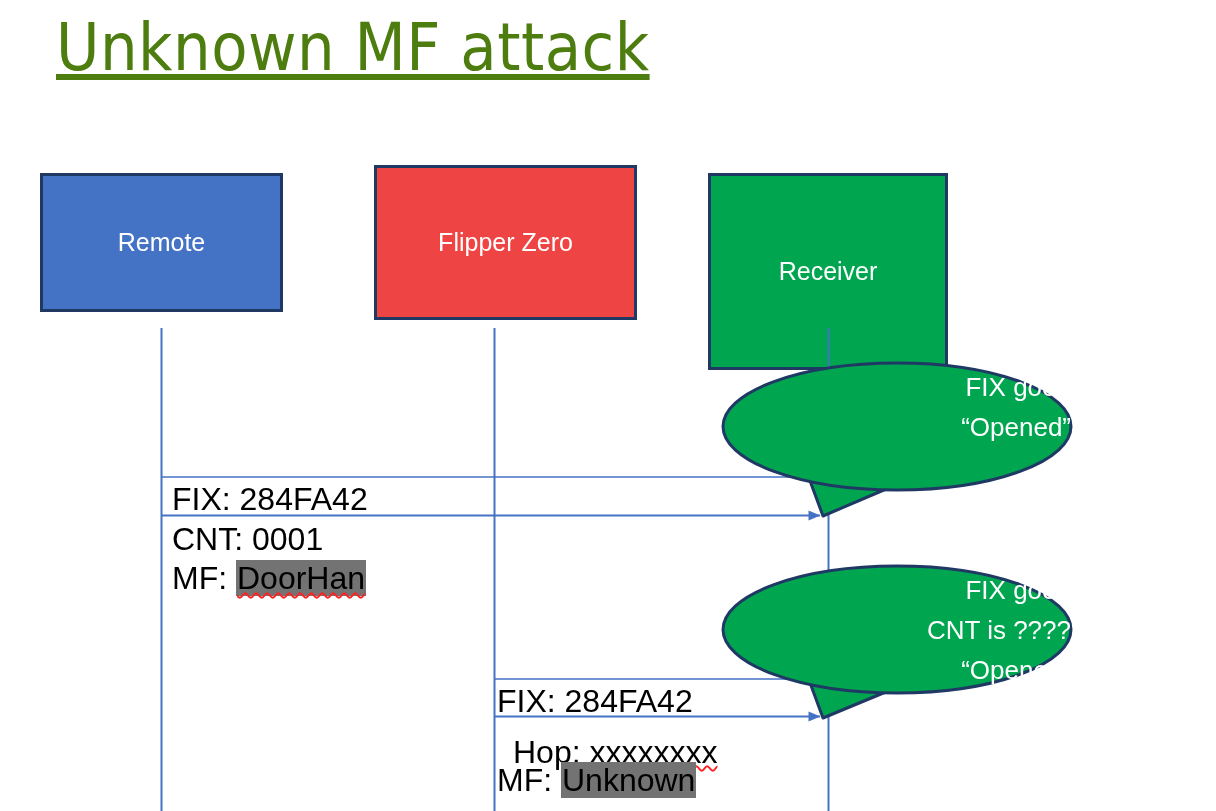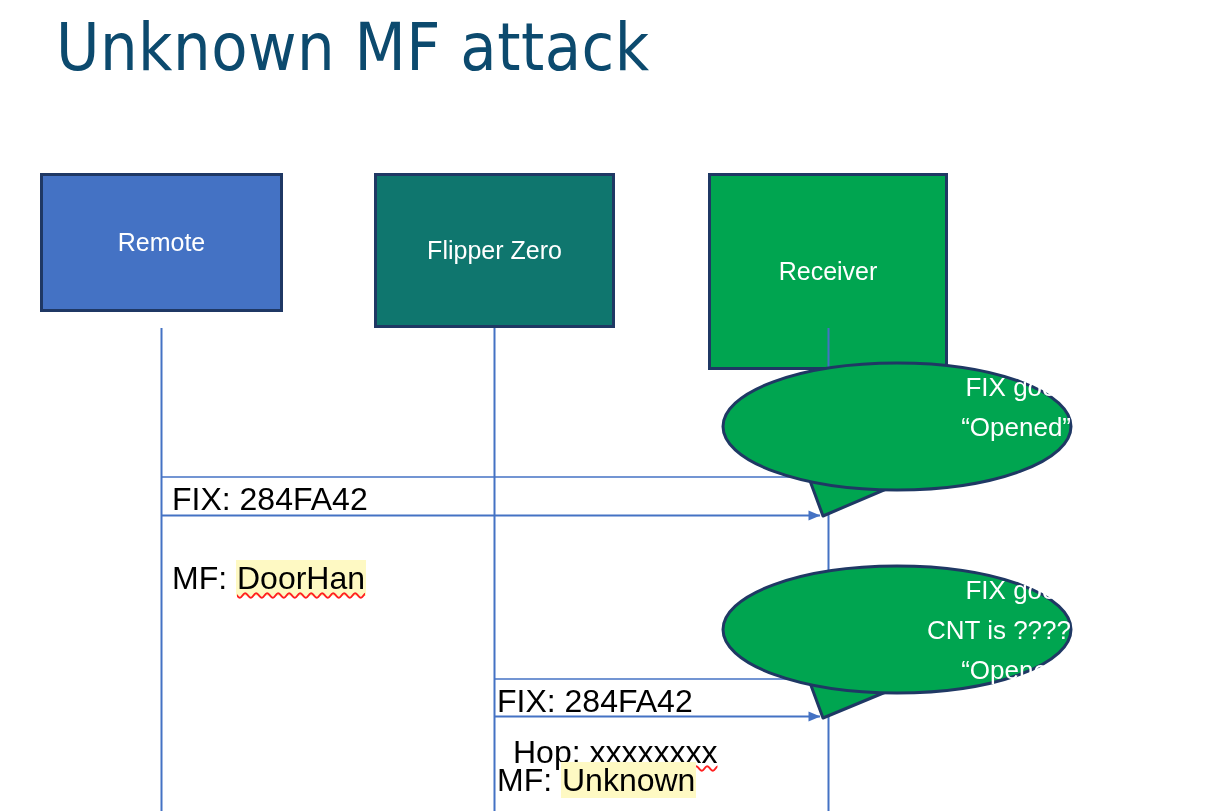--- a/index.html
+++ b/index.html
@@ -20,45 +20,46 @@
 
   
   #title {
     position: absolute;
     left: 56px;
     top: 8px;
     font-family: "DejaVu Sans Condensed", "Liberation Sans", sans-serif;
     font-size: 66px;
     font-weight: 300;
     letter-spacing: 0.5px;
-    color: #0c4a6e;
+    color: #4d7c0f;
     white-space: nowrap;
     line-height: 1.2;
+    text-decoration: underline;
   }
 
   
   .actor-box {
     position: absolute;
     border: 3px solid #1F3864;
     box-sizing: border-box;
     display: flex;
     align-items: center;
     justify-content: center;
     color: #ffffff;
     font-size: 25px;
     font-weight: 400;
     font-family: "Liberation Sans", sans-serif;
   }
   #box-remote {
     left: 40px;  top: 173px;  width: 243px;  height: 139px;
     background: #4472C4;
   }
   #box-flipper {
-    left: 374px; top: 173px;  width: 241px;  height: 155px;
-    background: #0f766e;
+    left: 374px; top: 165px;  width: 263px;  height: 155px;
+    background: #ef4444;
   }
   #box-receiver {
     left: 708px; top: 173px;  width: 240px;  height: 197px;
     background: #00A550;
   }
 
   
   #overlay {
     position: absolute;
     left: 0; top: 0;
@@ -77,21 +78,21 @@
   }
   #msg1-line1 { left: 172px; top: 479px; }
   #msg1-line2 { left: 172px; top: 519px; }
   #msg1-line3 { left: 172px; top: 558px; }
 
   #msg2-line1 { left: 497px; top: 681px; }
   #msg2-line2 { left: 497px; top: 732px; padding-left: 16px; }
   #msg2-line3 { left: 497px; top: 760px; }
 
   .hl {
-    background: #fef9c3;
+    background: #737373;
     padding: 0 1px;
   }
   .spell {
     text-decoration: underline wavy #FF2020;
     text-decoration-thickness: 1.5px;
     text-underline-offset: 3px;
   }
   .spell-plain {
     text-decoration: underline wavy #FF2020;
     text-decoration-thickness: 1.5px;
@@ -163,20 +164,23 @@
 
   <div class="bubble-text" id="bubble2-text">
     <div>FIX good</div>
     <div>CNT is ????</div>
     <div>“Opened”</div>
   </div>
 
   <div class="msg" id="msg1-line1">
     <span>FIX: </span><span>284FA42</span>
   </div>
+  <div class="msg" id="msg1-line2">
+    <span>CNT: </span><span>0001</span>
+  </div>
   <div class="msg" id="msg1-line3">
     <span>MF: </span><span class="hl spell">DoorHan</span>
   </div>
 
   <div class="msg" id="msg2-line1">
     <span>FIX: </span><span>284FA42</span>
   </div>
   <div class="msg" id="msg2-line2">
     <span>Hop: </span><span class="spell-plain">xxxxxxxx</span>
   </div>

